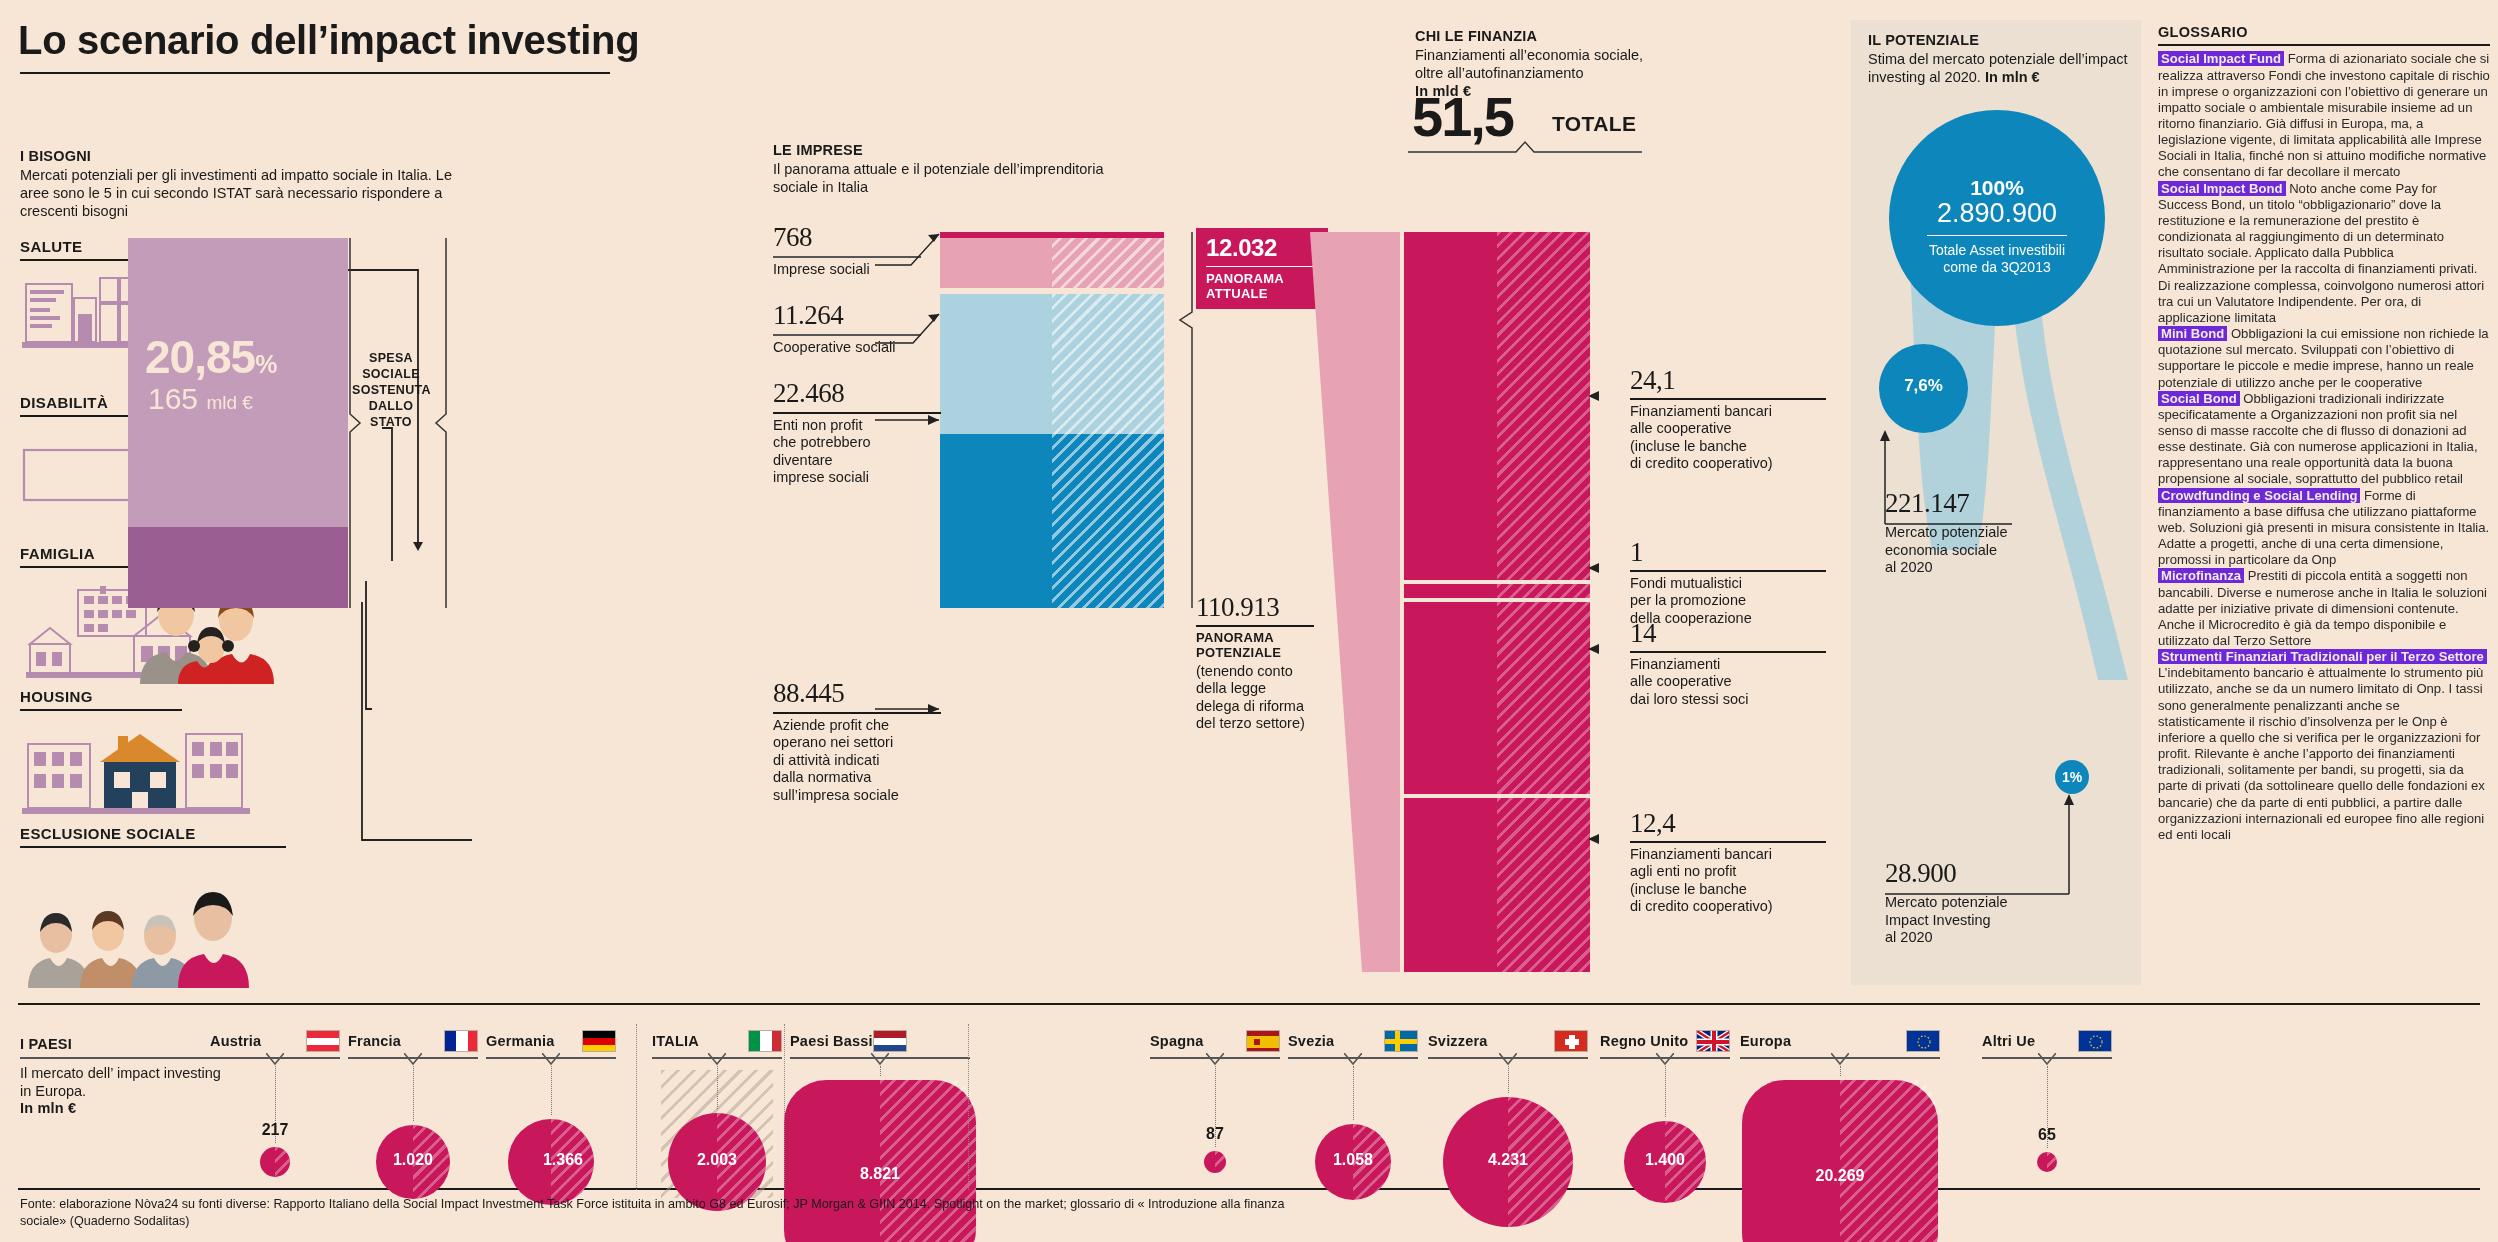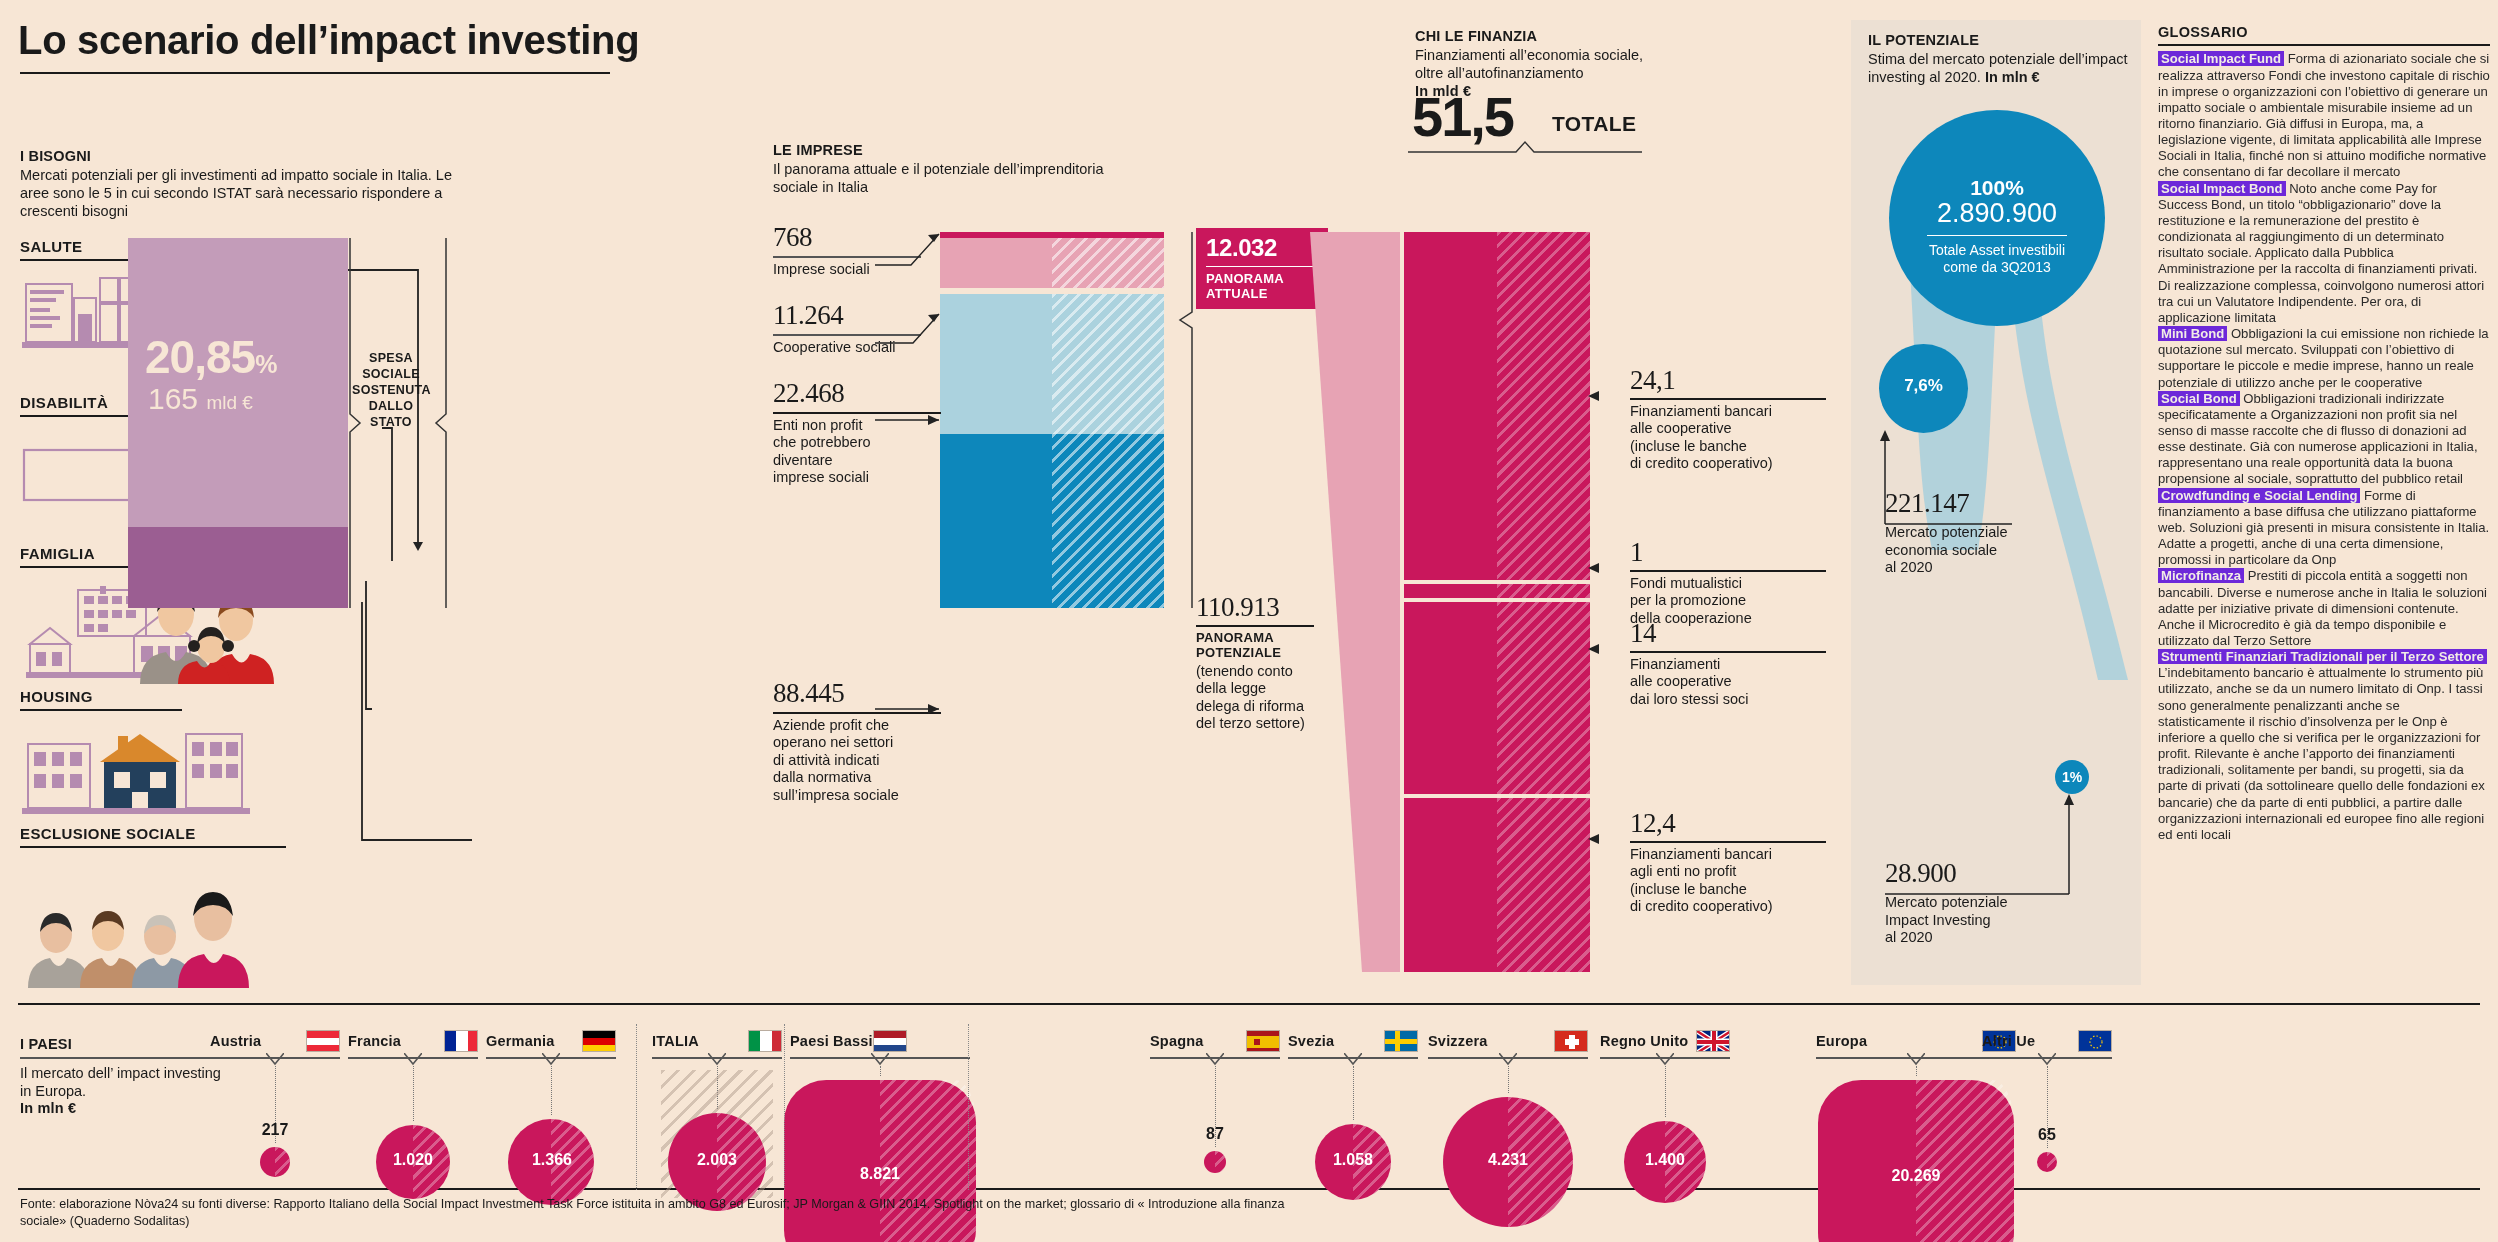--- a/index.html
+++ b/index.html
@@ -582,21 +582,21 @@
             <rect width="34" height="8" y="14" fill="#FFCE00"></rect>
           </svg></span>
       </div>
       <div class="cy-rule" style="width: 100%; margin-top: 5px;"></div>
       <div class="abs" style="left: 56px; top: 23px;"><svg width="18" height="14">
           <path d="M0 0 L9 11 L18 0" fill="none" stroke="#555" stroke-width="1.6"></path>
         </svg></div>
       <div class="abs" style="left: 65px; top: 36px; height: 49px; border-left: 1.6px dotted rgb(119, 119, 119);"></div>
       <div class="abs blob" style="left: 22px; top: 89px; width: 86px; height: 86px; border-radius: 50%;">
         <div class="abs hatch-mag" style="left: 43px; top: 0px; width: 43px; height: 86px; border-radius: 0px 86px 86px 0px;"></div>
-        <div class="abs cy-val-in" style="left: 1px; top: 32px; width: 86px; text-align: center; z-index: 3;">1.366</div>
+        <div class="abs cy-val-in" style="left: 12px; top: 32px; width: 86px; text-align: center; z-index: 3;">1.366</div>
       </div>
     </div>
     <div class="abs" style="left: 652px; top: 1030px; width: 130px; position: absolute;">
       <div style="display: flex; align-items: center; justify-content: space-between;">
         <div class="cy-name">ITALIA</div>
         <span class="flag" style="width: 34px; height: 22px; display: inline-block;"><svg width="34" height="22" viewBox="0 0 34 22">
             <rect width="11" height="22" fill="#009246"></rect>
             <rect x="11" width="12" height="22" fill="#fff"></rect>
             <rect x="23" width="11" height="22" fill="#CE2B37"></rect>
           </svg></span>
@@ -703,21 +703,21 @@
       <div class="cy-rule" style="width: 100%; margin-top: 5px;"></div>
       <div class="abs" style="left: 56px; top: 23px;"><svg width="18" height="14">
           <path d="M0 0 L9 11 L18 0" fill="none" stroke="#555" stroke-width="1.6"></path>
         </svg></div>
       <div class="abs" style="left: 65px; top: 36px; height: 51px; border-left: 1.6px dotted rgb(119, 119, 119);"></div>
       <div class="abs blob" style="left: 24px; top: 91px; width: 82px; height: 82px; border-radius: 50%;">
         <div class="abs hatch-mag" style="left: 41px; top: 0px; width: 41px; height: 82px; border-radius: 0px 82px 82px 0px;"></div>
         <div class="abs cy-val-in" style="left: 0px; top: 30px; width: 82px; text-align: center; z-index: 3;">1.400</div>
       </div>
     </div>
-    <div class="abs" style="left: 1816px; top: 1030px; width: 200px; position: absolute;">
+    <div class="abs" style="left: 1740px; top: 1030px; width: 200px; position: absolute;">
       <div style="display: flex; align-items: center; justify-content: space-between;">
         <div class="cy-name">Europa</div>
         <span class="flag" style="width: 34px; height: 22px; display: inline-block;"><svg width="34" height="22" viewBox="0 0 34 22">
             <rect width="34" height="22" fill="#003399"></rect>
             <circle cx="17" cy="11" r="6" fill="none" stroke="#FFCC00" stroke-width="1.2" stroke-dasharray="1.5 2"></circle>
           </svg></span>
       </div>
       <div class="cy-rule" style="width: 100%; margin-top: 5px;"></div>
       <div class="abs" style="left: 91px; top: 23px;"><svg width="18" height="14">
           <path d="M0 0 L9 11 L18 0" fill="none" stroke="#555" stroke-width="1.6"></path>

